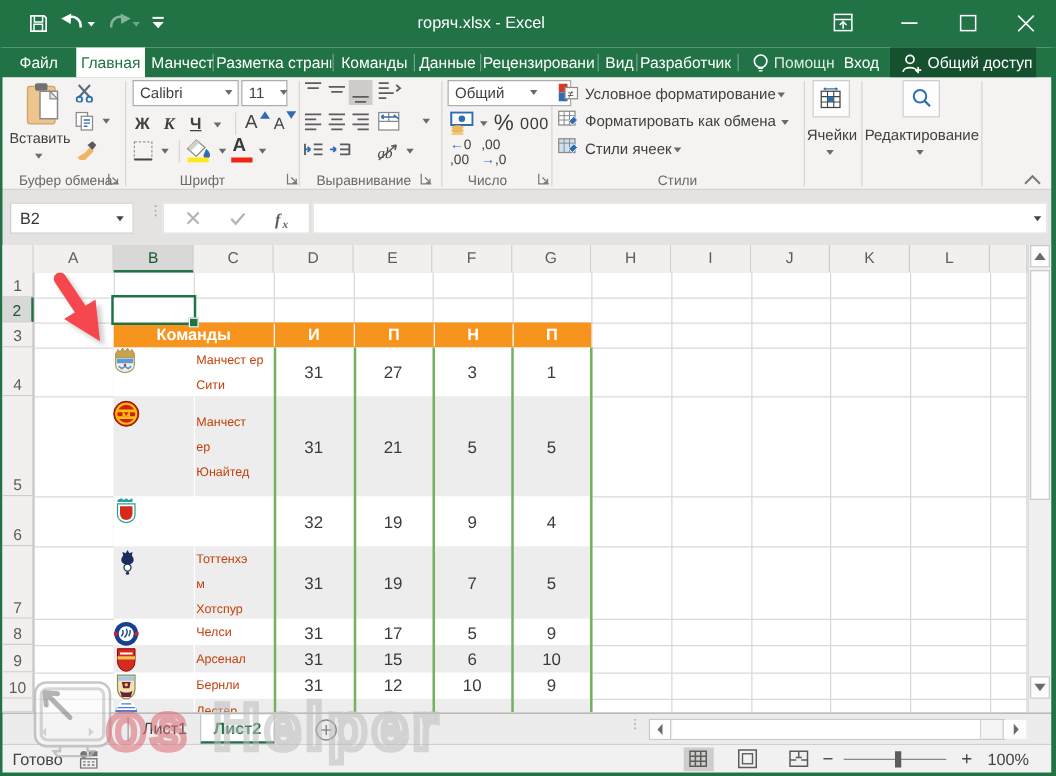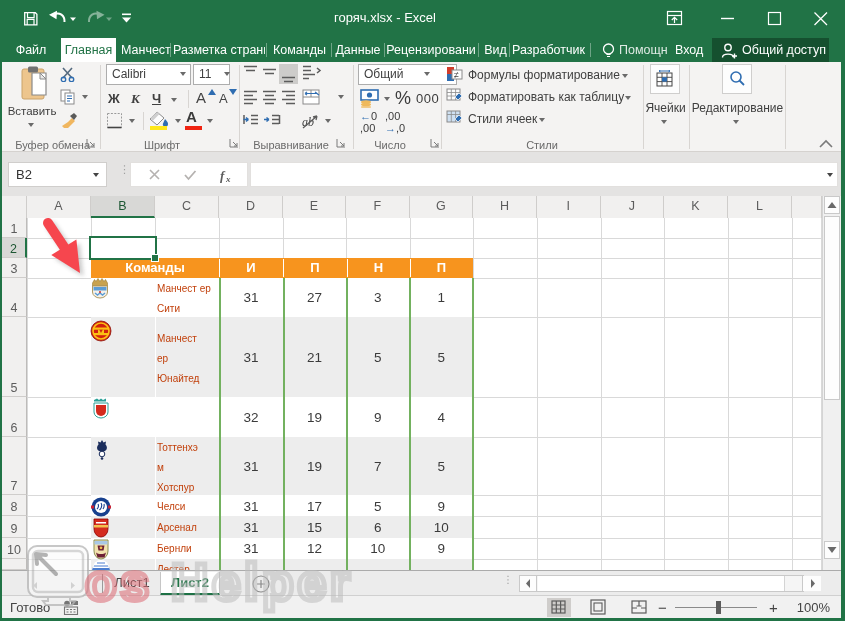--- a/index.html
+++ b/index.html
@@ -224,28 +224,28 @@
     <div class="btxt" style="left:360px;top:48px;font-size:11px;color:#3b3b3b;"><span style="color:#2f6db1">←</span>0<br>,00</div>
     <div class="btxt" style="left:385px;top:48px;font-size:11px;color:#3b3b3b;">,00<br><span style="color:#2f6db1">→</span>,0</div>
     <div class="glabel" style="left:345px;width:90px;">Число</div>
 
     <svg class="abs" style="left:446px;top:4px" width="17" height="16" viewBox="0 0 17 16">
       <rect x="1" y="1" width="7" height="7" fill="#d23c2a"></rect>
         <rect x="1" y="8" width="7" height="7" fill="#2f6db1"></rect>
       <rect x="6" y="4" width="10" height="9" fill="#fdfdfd" stroke="#8a8a8a"></rect>
       <text x="8" y="12" font-size="9" fill="#444">≠</text>
     </svg>
-    <div class="btxt" style="left:468px;top:6px;">Формулы форматирование</div>
+    <div class="btxt" style="left:468px;top:6px;">Условное форматирование</div>
     <div class="dd" style="left:622px;top:12px;"></div>
     <svg class="abs" style="left:446px;top:26px" width="17" height="16" viewBox="0 0 17 16">
       <rect x="1" y="1" width="13" height="11" fill="#fdfdfd" stroke="#8a8a8a"></rect>
       <path d="M1 4.5 h13 M1 8 h13 M5.3 1 v11 M9.6 1 v11" stroke="#8a8a8a" stroke-width=".8"></path>
       <path d="M9 9 l4 -4 3 3 -4 4z" fill="#2f6db1" stroke="#fff" stroke-width=".7"></path>
     </svg>
-    <div class="btxt" style="left:468px;top:28px;">Форматировать как таблицу</div>
+    <div class="btxt" style="left:468px;top:28px;">Форматировать как обмена</div>
     <div class="dd" style="left:625px;top:34px;"></div>
     <svg class="abs" style="left:446px;top:48px" width="17" height="16" viewBox="0 0 17 16">
       <rect x="1" y="1" width="13" height="11" fill="#cfe0f1" stroke="#8a8a8a"></rect>
       <path d="M1 4.5 h13 M5.3 1 v11 M9.6 1 v11" stroke="#8a8a8a" stroke-width=".8"></path>
       <path d="M9 9 l4 -4 3 3 -4 4z" fill="#2f6db1" stroke="#fff" stroke-width=".7"></path>
     </svg>
     <div class="btxt" style="left:468px;top:50px;">Стили ячеек</div>
     <div class="dd" style="left:539px;top:56px;"></div>
     <div class="glabel" style="left:497px;width:90px;">Стили</div>
 
@@ -522,21 +522,21 @@
       <rect x="8" y="5" width="8" height="8" fill="none" stroke="#5c5c5c" stroke-width="1.1"></rect>
     </svg>
     <svg class="abs" style="left:627px;top:2px" width="24" height="19" viewBox="0 0 24 19">
       <rect x="5" y="3" width="14" height="12" fill="none" stroke="#5c5c5c" stroke-width="1.2"></rect>
       <path d="M12 3 v5 M5 10 h5 M9.5 8 h5 M14 10 h5" stroke="#5c5c5c" stroke-width="1.2"></path>
     </svg>
     <div class="abs" style="left:658px;top:3px;font-size:15px;color:#444;">−</div>
     <div class="abs" style="left:675px;top:11px;width:82px;height:1px;background:#8a8a8a;"></div>
     <div class="abs" style="left:716px;top:5px;width:5px;height:13px;background:#5c5c5c;"></div>
     <div class="abs" style="left:769px;top:3px;font-size:15px;color:#444;">+</div>
-    <div class="abs" style="left:790px;top:4px;width:40px;font-size:13px;color:#444;text-align:right;">100%</div>
+    <div class="abs" style="left:790px;top:4px;width:40px;font-size:13px;color:#444;">100%</div>
   </div>
   <div id="leftgreen" class="abs"></div>
   <div id="rightgreen" class="abs"></div>
   <div id="bottomgreen" class="abs"></div>
   <div id="watermark">
     <svg class="abs" style="left:24px;top:542px" width="70" height="64" viewBox="0 0 70 64">
       <g opacity="0.75">
         <rect x="4" y="4" width="60" height="51" rx="9" fill="rgba(250,250,250,.8)" stroke="#b5b5b5" stroke-width="2"></rect>
         <rect x="9" y="9" width="50" height="41" rx="5" fill="none" stroke="#c9c9c9" stroke-width="2.5"></rect>
         <path d="M12 12 l20 20 M12 12 l1 10 M12 12 l10 1" stroke="#9a9a9a" stroke-width="4" fill="none" stroke-linecap="round"></path>

